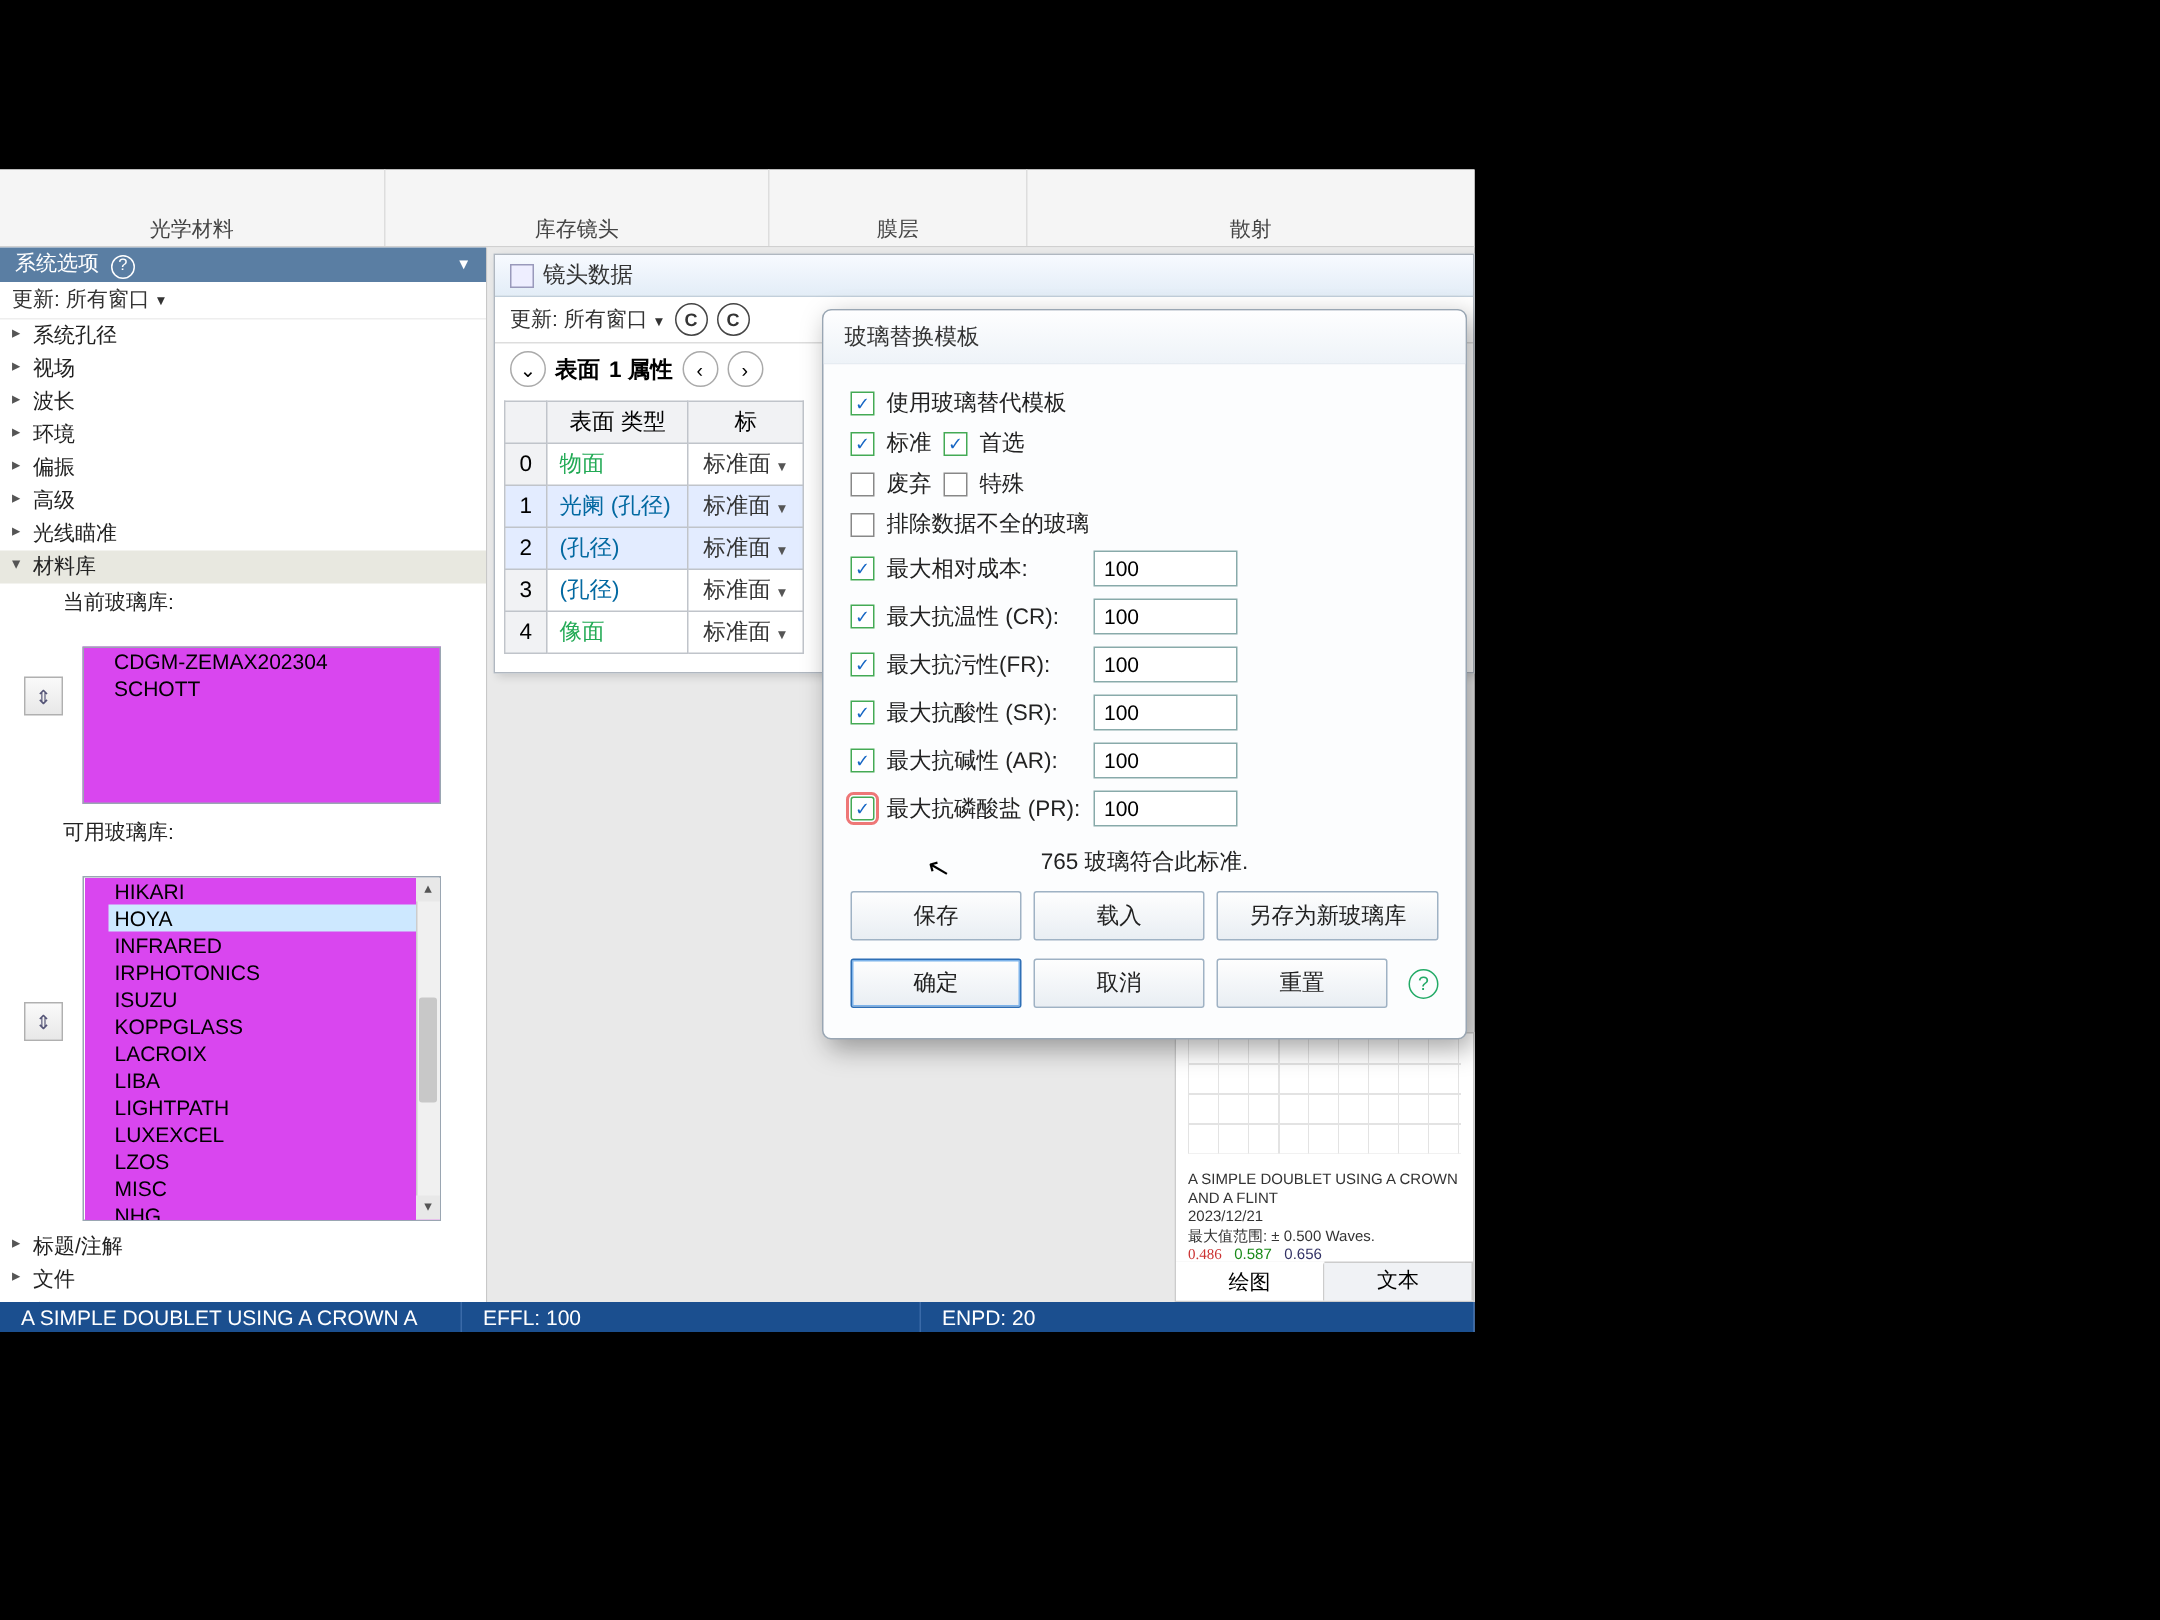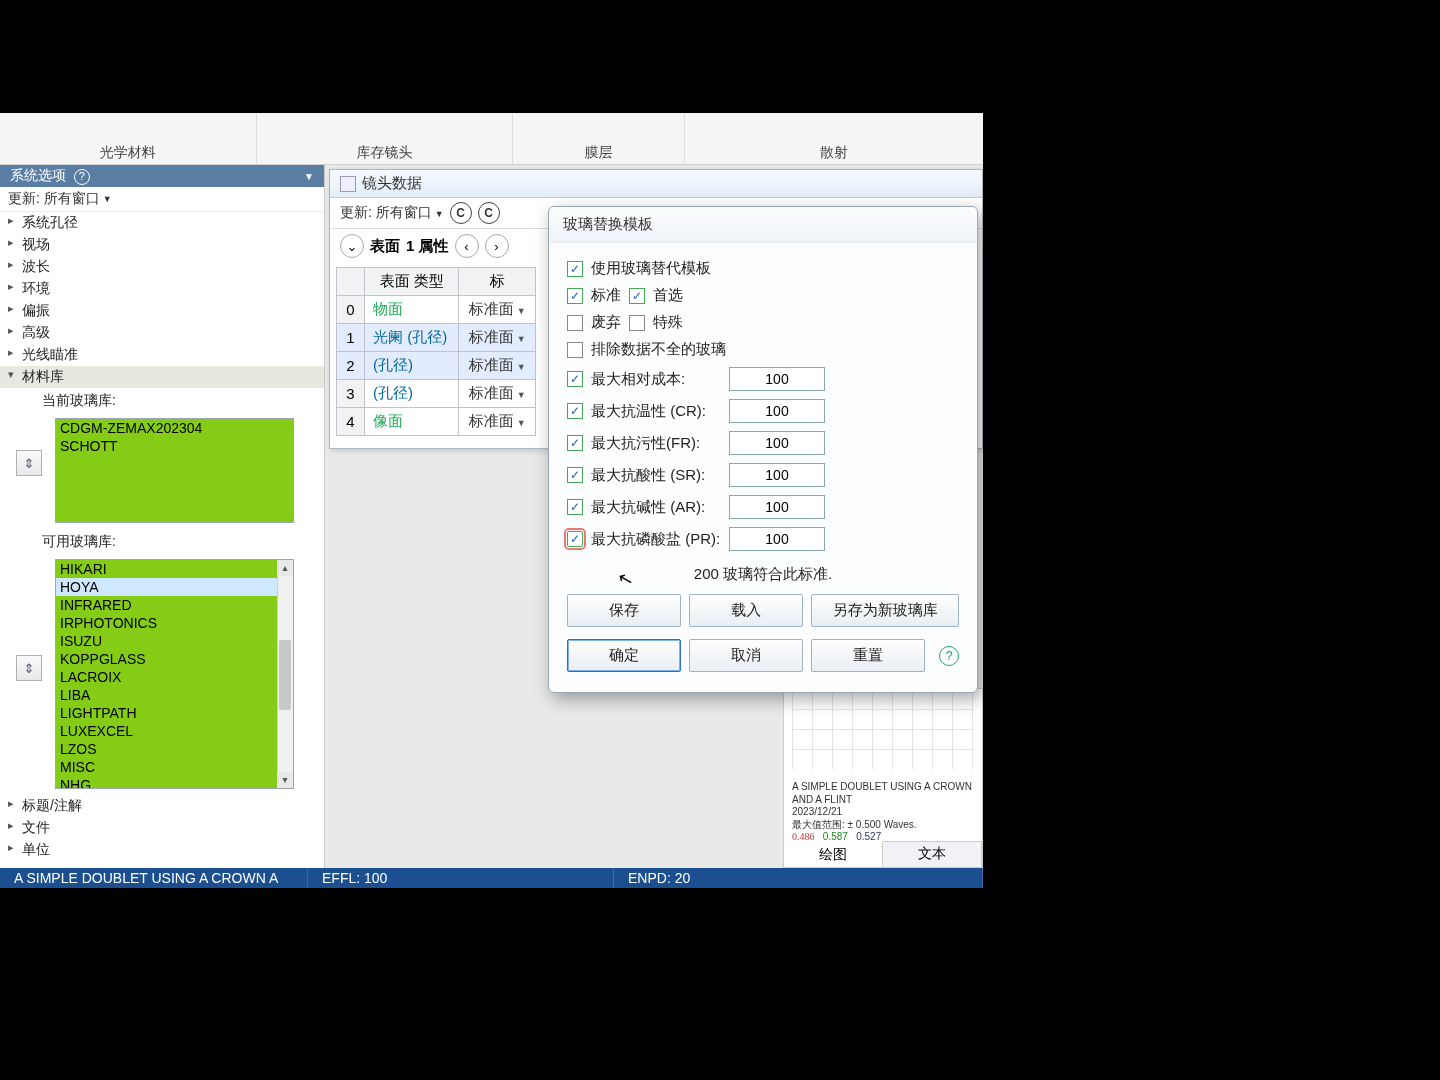--- a/index.html
+++ b/index.html
@@ -24,21 +24,21 @@
 .left-update { padding: 3px 8px; font-size: 14px; color: #333; border-bottom: 1px solid #eee; display:flex; align-items:center; }
 .small-drop { margin-left:3px; font-size:9px; }
 
 .tree { font-size: 14px; color: #222; }
 .tree-item { padding: 2px 8px 2px 22px; position: relative; cursor: default; }
 .tree-item::before { content:"▸"; position:absolute; left:8px; top:2px; font-size:11px; color:#555; }
 .tree-item.expanded::before { content:"▾"; }
 .tree-item.hl { background: #e8e8e0; }
 
 .subpanel-label { padding: 4px 0 4px 42px; font-size: 14px; color:#222; }
-.listbox { margin: 4px 30px 6px 55px; border: 1px solid #9aa6b2; background:#84cc16; font-size:14px; height: 105px; overflow:auto; }
+.listbox { margin: 16px 30px 6px 55px; border: 1px solid #9aa6b2; background:#d946ef; font-size:14px; height: 105px; overflow:auto;padding-left:16px; }
 .listbox.tall { height: 230px; position:relative; }
 .listbox .item { padding: 1px 4px; }
 .listbox .item.sel { background: #cde8ff; }
 .listbox .scrollbar { position:absolute; right:0; top:0; bottom:0; width:16px; background:#f0f0f0; border-left:1px solid #ccc; }
 .listbox .sb-thumb { position:absolute; right:2px; width:12px; background:#c8c8c8; border-radius:2px; }
 .listbox .sb-btn { position:absolute; right:0; width:16px; height:16px; background:#e8e8e8; text-align:center; font-size:10px; line-height:16px; color:#555; }
 .mover { position:absolute; width:26px; height:26px; border:1px solid #b0b0b0; background:linear-gradient(#fafafa,#e8e8e8); display:flex; align-items:center; justify-content:center; font-size:13px; color:#557; }
 
 
 .center { flex:1; position: relative; background:#e9e9e9; }
@@ -63,21 +63,21 @@
 .dialog { position:absolute; left:548px; top:93px; width:430px; background:#fcfdfe; border:1px solid #99a6b3; border-radius:6px; box-shadow: 4px 6px 18px rgba(0,0,0,.35); z-index:20; }
 .dlg-title { padding:8px 14px 8px 14px; font-size:15px; color:#333; border-bottom:1px solid #e6ecf2; background:linear-gradient(#fefeff,#eef3f8); border-radius:6px 6px 0 0; }
 .dlg-body { padding: 12px 18px 14px 18px; font-size:15px; color:#222; }
 .chk-row { display:flex; align-items:center; gap:8px; padding:4px 0; }
 .chk-row.two { }
 .chk { width:16px; height:16px; border:1.5px solid #4a5; background:#fff; display:inline-flex; align-items:center; justify-content:center; font-size:12px; color:#1766c4; }
 .chk.checked::after { content:"✓"; }
 .chk.gray { border-color:#888; }
 .field-row { display:flex; align-items:center; gap:8px; padding:4px 0; }
 .field-row .lbl { flex: 0 0 130px; }
-.field-row input[type=text] { width: 96px; border:1px solid #8aa; padding:3px 6px; font-size:14px; background:#fff;text-align:center; }
+.field-row input[type=text] { width: 96px; border:1px solid #8aa; padding:3px 6px; font-size:14px; background:#fff; }
 .highlight-ring { outline: 2px solid #e77; outline-offset: 1px; border-radius:2px; }
 .status-line { text-align:center; padding: 10px 0 4px; font-size:15px; color:#222; }
 .dlg-btnrow { display:flex; gap:8px; padding:6px 0; justify-content:center; }
 .dlg-btn { flex:1; min-width:0; padding:6px 0; font-size:15px; background:linear-gradient(#fefefe,#e9eef3); border:1px solid #9fb2c4; border-radius:2px; text-align:center; cursor:default; }
 .dlg-btn.primary { border-color:#2e6fb6; box-shadow: inset 0 0 0 1px #7db3ea; }
 .dlg-btn.wide { flex:1.3; }
 .help-small { width:20px; height:20px; border-radius:50%; border:1.5px solid #2a6; display:inline-flex; align-items:center; justify-content:center; font-size:13px; color:#2a6; margin-left:6px; }
 
 
 .plot-panel { position:absolute; right:0; bottom:0; width:200px; height:180px; background:#fff; border:1px solid #ccc; z-index:5; }
@@ -237,21 +237,21 @@
         </tbody>
           </table>
       </div>
 
       <div class="plot-panel">
         <div class="plot-grid"></div>
         <div class="plot-text">
           <div>A SIMPLE DOUBLET USING A CROWN AND A FLINT</div>
           <div>2023/12/21</div>
           <div>最大值范围: ± 0.500 Waves.</div>
-          <div><span class="v486">0.486</span>&nbsp;&nbsp;&nbsp;<span class="v587">0.587</span>&nbsp;&nbsp;&nbsp;<span class="v656">0.527</span></div>
+          <div><span class="v486">0.486</span>&nbsp;&nbsp;&nbsp;<span class="v587">0.587</span>&nbsp;&nbsp;&nbsp;<span class="v656">0.656</span></div>
         </div>
         <div class="plot-tabs">
           <div class="plot-tab active">绘图</div>
           <div class="plot-tab">文本</div>
         </div>
       </div>
     </div>
   </div>
 
   <div class="status-bar">
@@ -316,21 +316,21 @@
           <span class="chk checked"></span>
           <span class="lbl">最大抗碱性 (AR):</span>
           <input type="text" value="100" style="">
         </div>
       <div class="field-row">
           <span class="chk checked highlight-ring"></span>
           <span class="lbl">最大抗磷酸盐 (PR):</span>
           <input type="text" value="100" style="">
         </div>
 
-      <div class="status-line">200 玻璃符合此标准.</div>
+      <div class="status-line">765 玻璃符合此标准.</div>
 
       <div class="dlg-btnrow">
         <div class="dlg-btn">保存</div>
         <div class="dlg-btn">载入</div>
         <div class="dlg-btn wide">另存为新玻璃库</div>
       </div>
       <div class="dlg-btnrow" style="align-items:center;">
         <div class="dlg-btn primary">确定</div>
         <div class="dlg-btn">取消</div>
         <div class="dlg-btn">重置</div>

